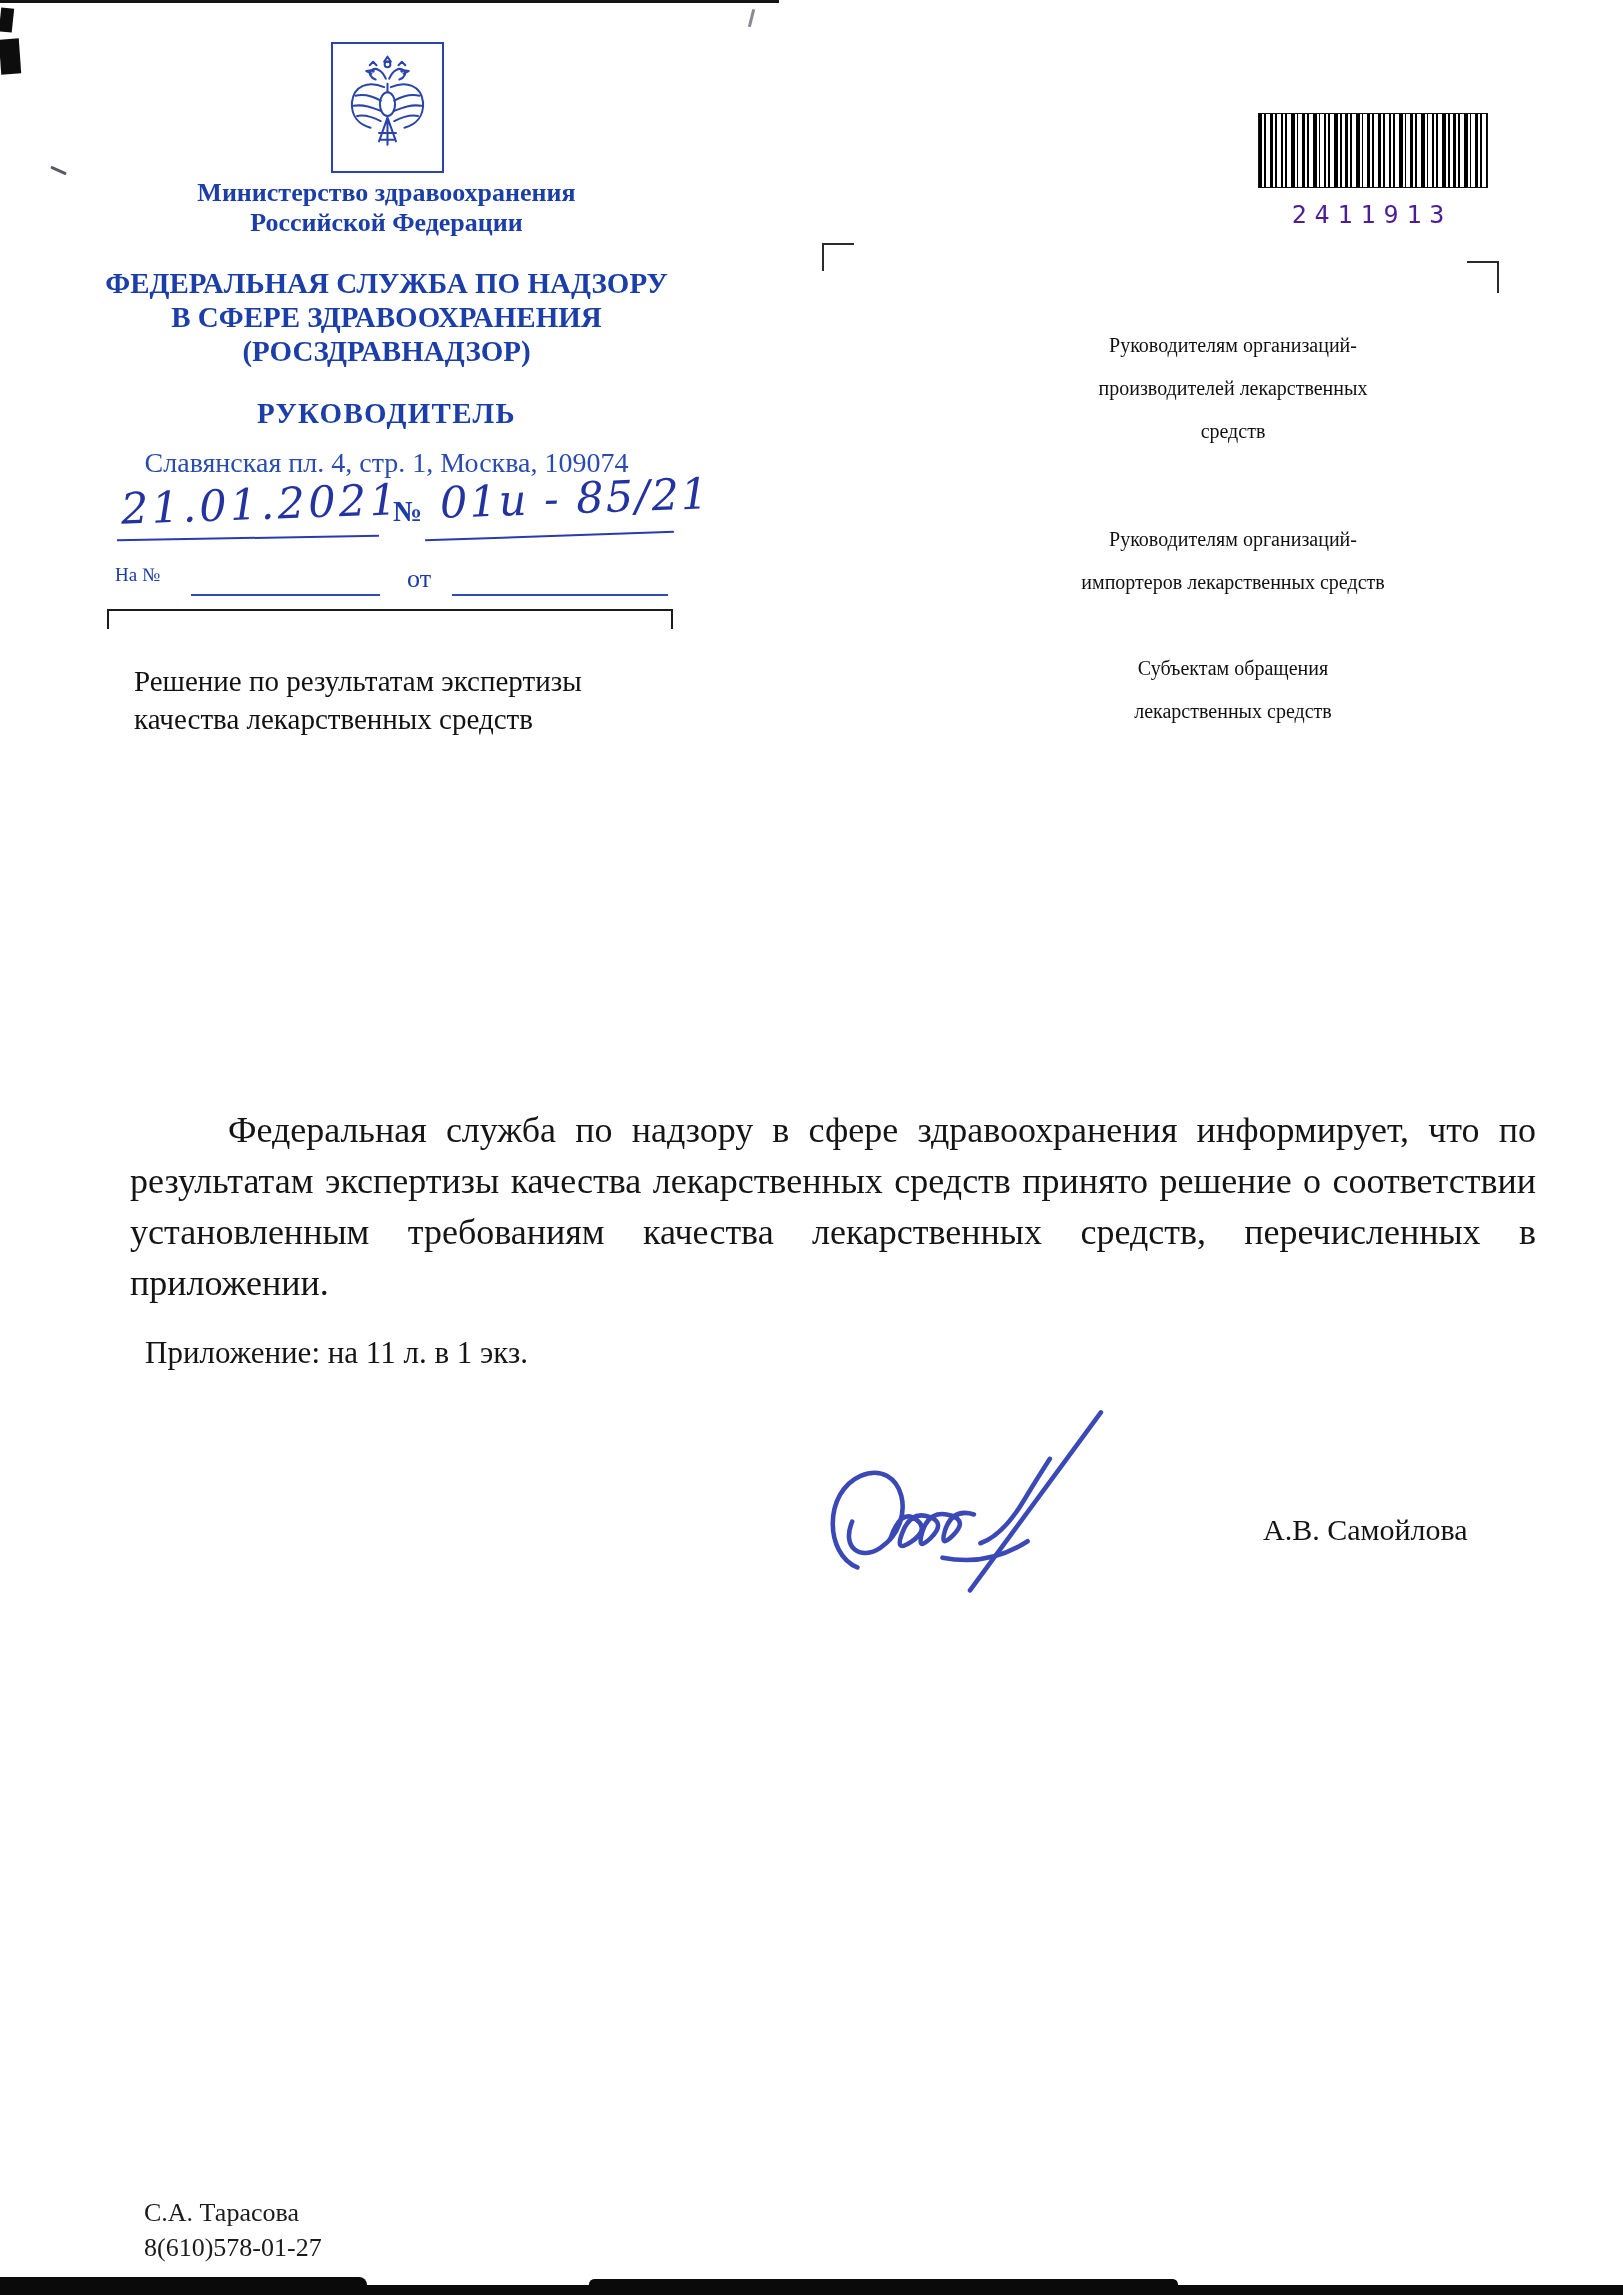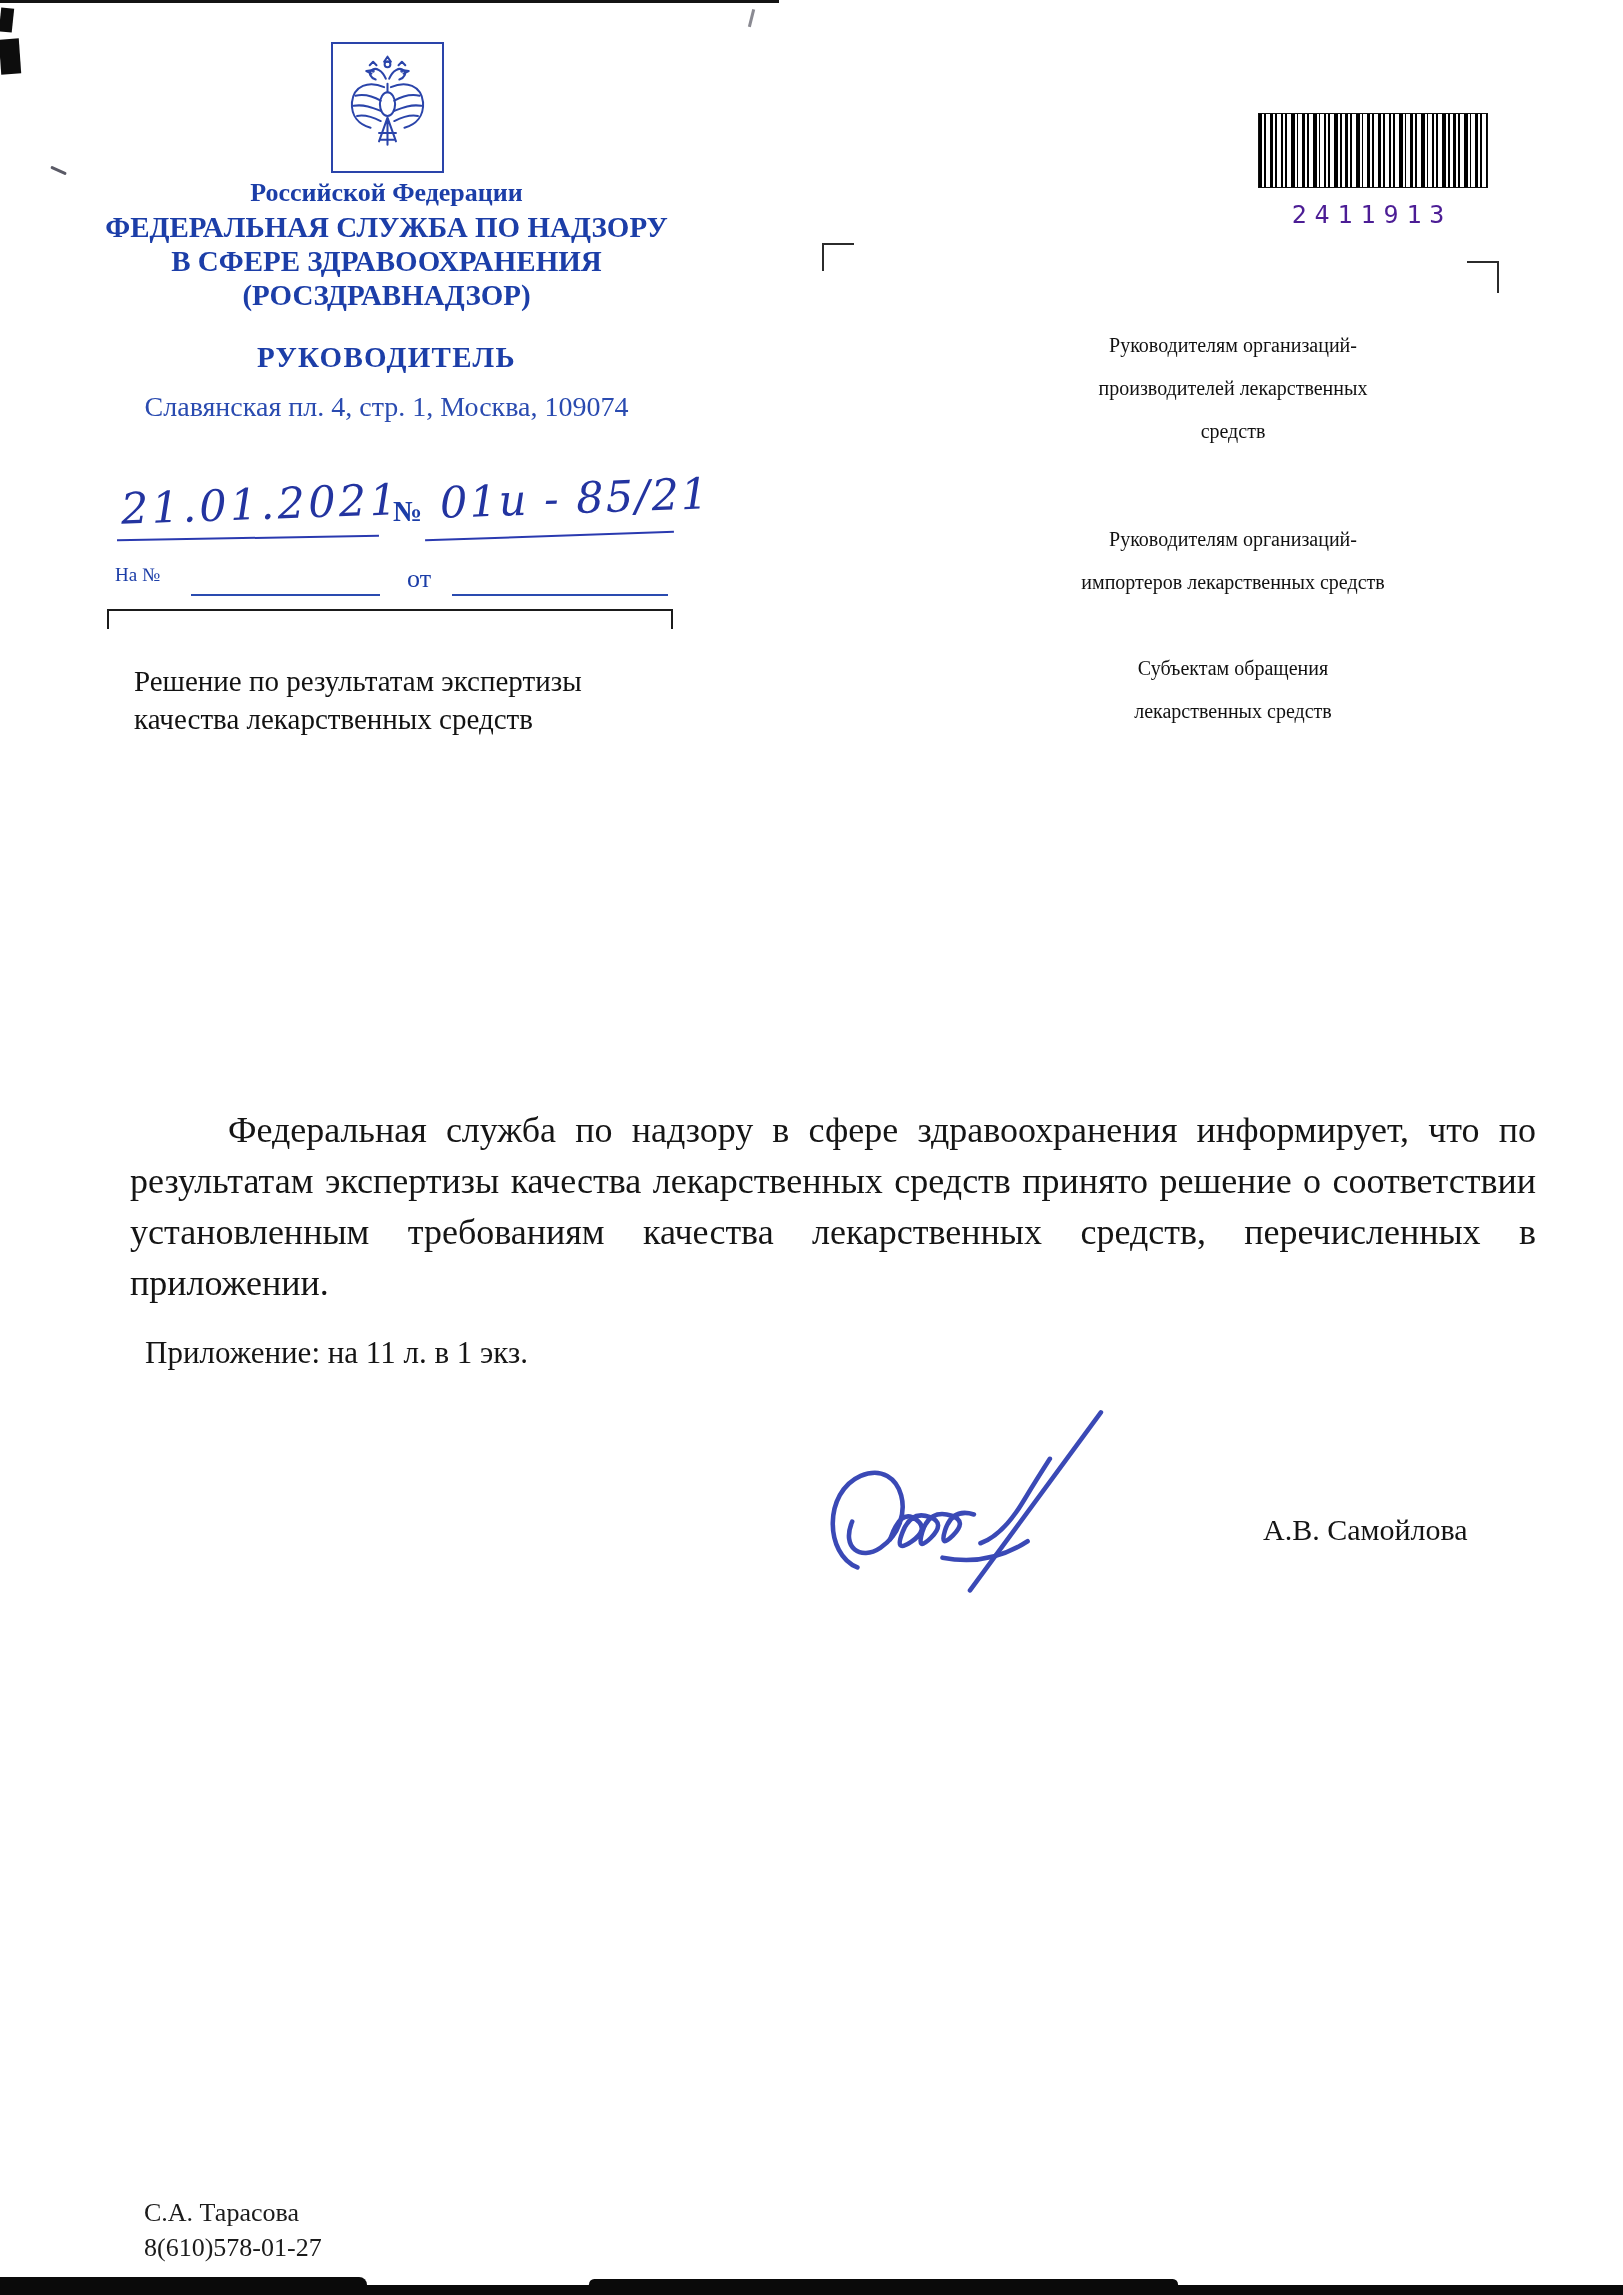--- a/index.html
+++ b/index.html
@@ -17,21 +17,21 @@
   .scan-pen{left:50px;top:169px;width:17px;height:3.3px;background:#5a5a66;transform:rotate(24deg);border-radius:2px;}
   .scan-tick{left:750px;top:9.2px;width:2.6px;height:18.3px;background:#8a8a92;transform:rotate(14deg);}
   .scan-bottom{left:0;bottom:0;width:1623px;height:10.5px;background:#0a0a0a;}
   .scan-bottom2{left:0;bottom:6.5px;width:367px;height:11.8px;background:#0a0a0a;border-radius:0 7.9px 0 0;}
   .scan-bottom3{left:589px;bottom:5.2px;width:589px;height:10.5px;background:#0a0a0a;border-radius:5.2px 5.2px 0 0;}
 
   
   .emblem-box{left:331px;top:42px;width:109px;height:127px;border:2px solid #2a44aa;display:flex;align-items:center;justify-content:center;}
   .letterhead{left:92px;top:178px;width:589px;text-align:center;color:#1c3ea8;}
   .lh-ministry{font-size:26px;font-weight:bold;line-height:30px;}
-  .lh-service{margin-top:2px;font-size:29px;font-weight:bold;line-height:34px;}
+  .lh-service{margin-top:28px;font-size:29px;font-weight:bold;line-height:34px;}
   .lh-head{margin-top:29px;font-size:29px;font-weight:bold;letter-spacing:1.3px;}
   .lh-addr{margin-top:18.3px;font-size:28px;line-height:29px;color:#2a4bb0;}
 
   
   .hw{font-family:"DejaVu Serif","Liberation Serif",serif;font-style:italic;color:#2334a0;}
   .hw-date{left:121px;top:479px;font-size:43px;letter-spacing:3.3px;transform:rotate(-2deg);}
   .num-sign{left:393px;top:495px;font-size:29px;color:#1c3ea8;font-weight:bold;}
   .hw-number{left:440px;top:473px;font-size:43px;letter-spacing:2px;transform:rotate(-2deg);}
   .ink-line1{left:117px;top:537px;width:262px;height:0;border-top:2.6px solid #2a3ab0;transform:rotate(-1deg);}
   .ink-line2{left:425px;top:535px;width:249px;height:0;border-top:2.6px solid #2a3ab0;transform:rotate(-2deg);}
@@ -115,20 +115,21 @@
       <ellipse cx="50" cy="58" rx="9" ry="14"></ellipse>
       <path d="M50 34 L50 44"></path>
 
       <path d="M50 74 L40 102 M50 74 L50 106 M50 74 L60 102"></path>
       <path d="M40 92 L60 92 M42 100 L58 100"></path>
     </svg>
   </div>
 
   <div class="abs letterhead">
     <div class="lh-ministry">
+      <div>Министерство здравоохранения</div>
       <div>Российской Федерации</div>
     </div>
     <div class="lh-service">
       <div>ФЕДЕРАЛЬНАЯ СЛУЖБА ПО НАДЗОРУ</div>
       <div>В СФЕРЕ ЗДРАВООХРАНЕНИЯ</div>
       <div>(РОСЗДРАВНАДЗОР)</div>
     </div>
     <div class="lh-head">РУКОВОДИТЕЛЬ</div>
     <div class="lh-addr">
       <div>Славянская пл. 4, стр. 1, Москва, 109074</div>

